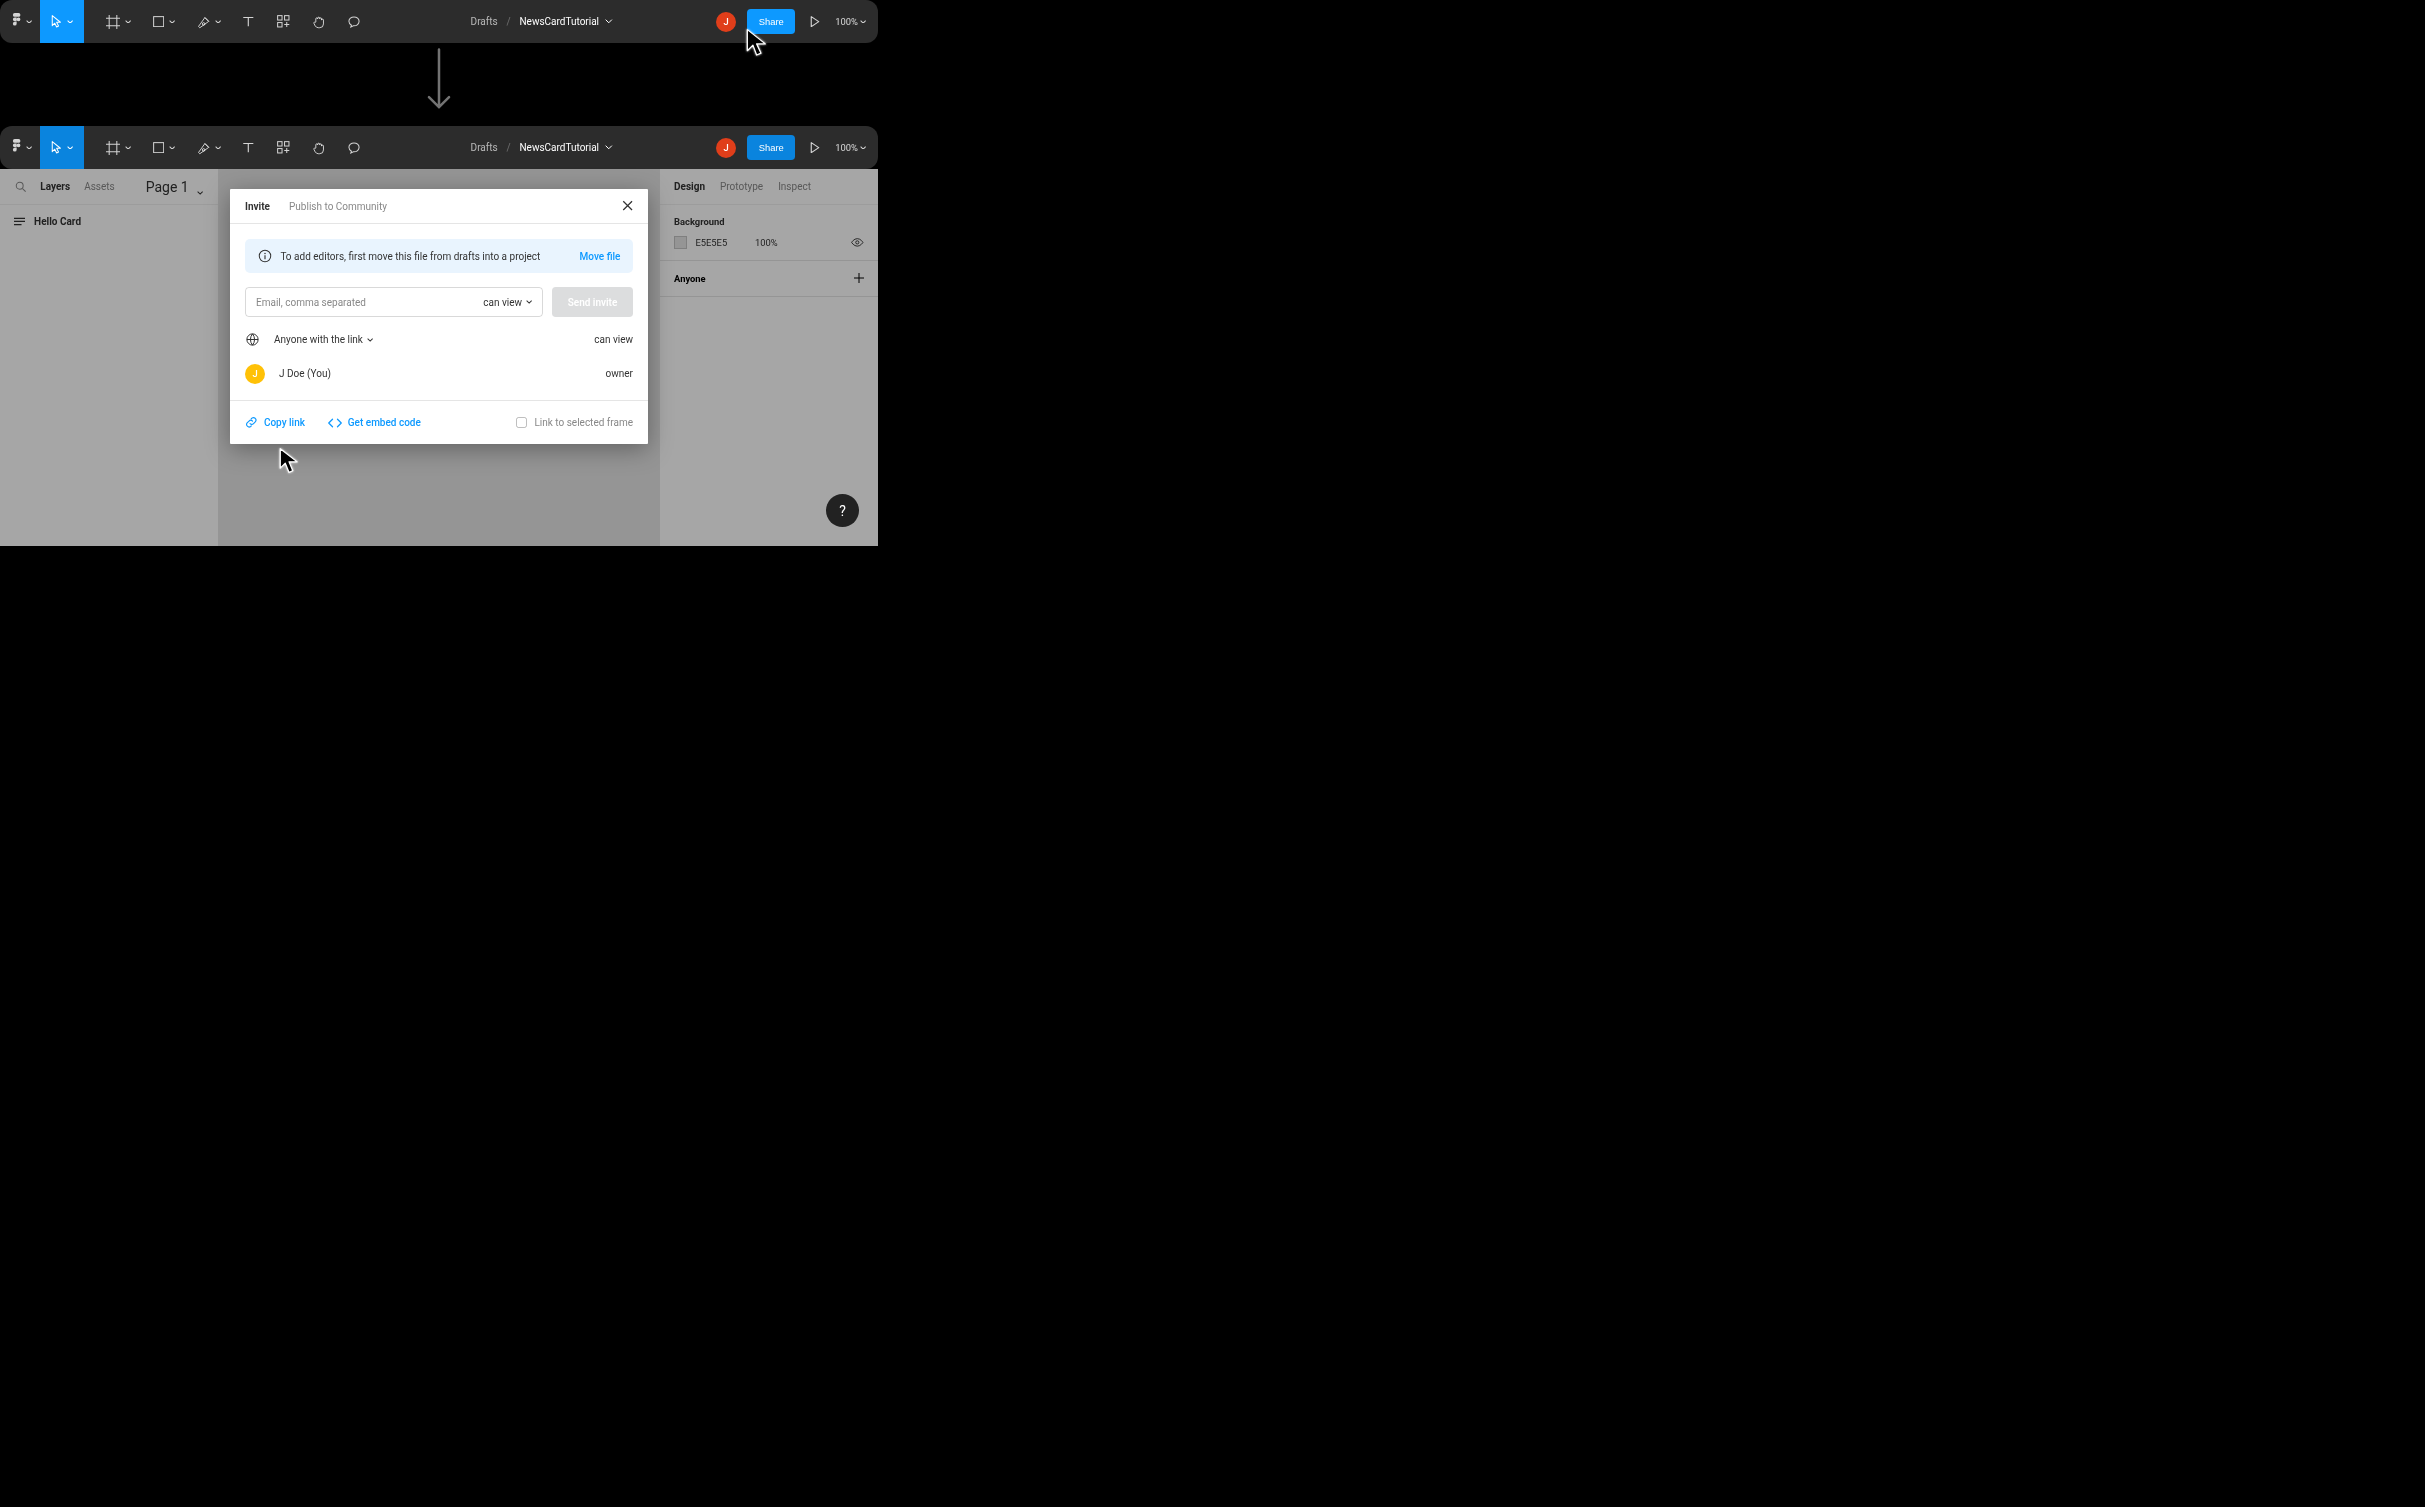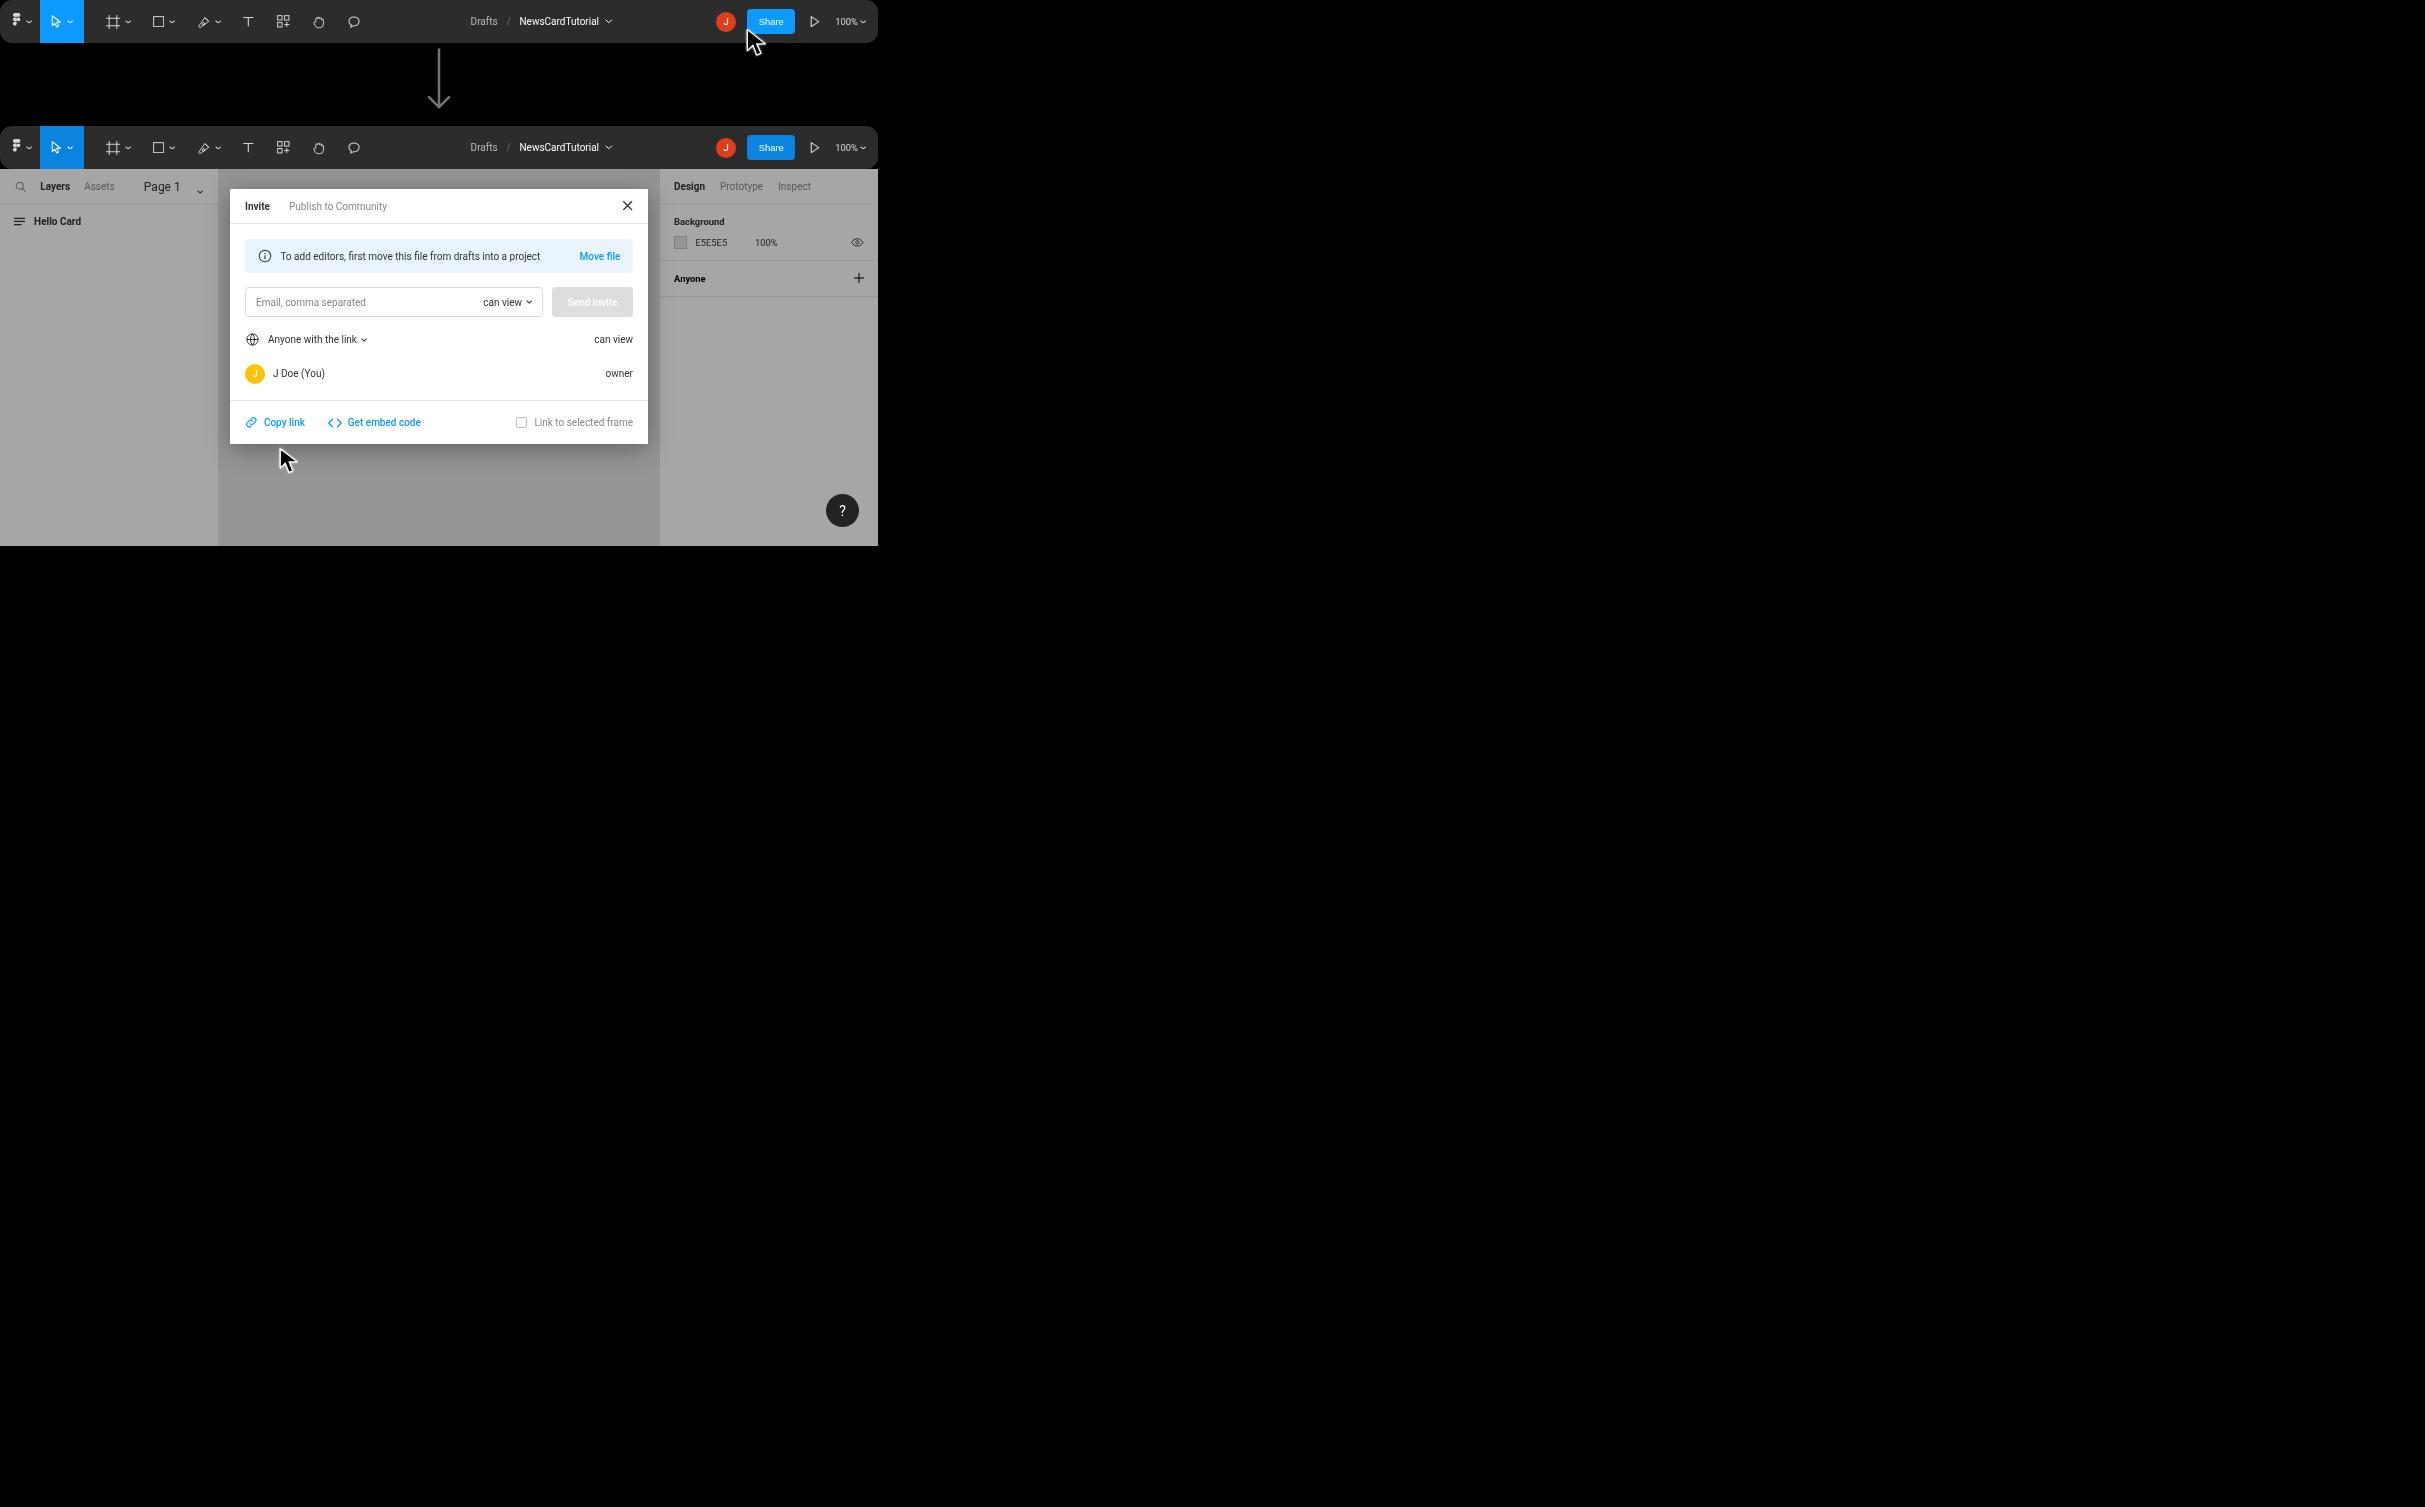--- a/index.html
+++ b/index.html
@@ -51,21 +51,21 @@
 
   
   .editor{position:absolute;left:0;top:169px;width:100%;bottom:0;}
   .scrim{position:absolute;inset:0;background:var(--scrim);z-index:5;}
 
   .sidebar-left{position:absolute;left:0;top:0;bottom:0;width:219px;background:#fff;border-right:0.6px solid var(--panel-border);}
   .sl-head{height:36px;display:flex;align-items:center;padding:0 15px;gap:14px;border-bottom:0.6px solid rgba(0,0,0,0.06);}
   .sl-search{color:#888;display:flex;}
   .sl-tab{font-size:10px;color:var(--panel-muted);}
   .sl-tab.active{font-weight:700;color:#333;}
-  .sl-page{margin-left:auto;font-size:12px;color:#333;display:flex;align-items:flex-end;gap:16px;}
+  .sl-page{margin-left:auto;font-size:14px;color:#333;display:flex;align-items:flex-end;gap:8px;}
   .sl-row{display:flex;align-items:center;height:33px;padding:0 14px;gap:8.8px;font-size:10px;font-weight:700;color:#333;}
 
   .canvas{position:absolute;left:219px;right:219px;top:0;bottom:0;background:var(--canvas);}
   .sidebar-right{position:absolute;right:0;top:0;bottom:0;width:219px;background:#fff;border-left:0.6px solid var(--panel-border);}
   .sr-tabs{height:36px;display:flex;align-items:center;padding:0 14px;gap:15px;border-bottom:0.6px solid rgba(0,0,0,0.06);}
   .sr-tab{font-size:10px;color:var(--panel-muted);}
   .sr-tab.active{font-weight:700;color:#333;}
   .sr-sec{padding:11.3px 14px;border-bottom:0.6px solid var(--panel-border);}
   .sr-title{font-weight:700;font-size:9.4px;color:#333;margin-bottom:8.8px;}
   .sr-color-row{display:flex;align-items:center;gap:8.8px;font-size:9.4px;color:#333;}
@@ -79,21 +79,21 @@
   .m-tab{font-size:10px;color:var(--panel-muted);}
   .m-tab.active{color:#333;font-weight:700;}
   .m-close{margin-left:auto;color:#333;display:flex;cursor:default;}
   .m-body{padding:15px;display:flex;flex-direction:column;gap:14px;}
   .info-box{background:var(--info-bg);border-radius:5px;padding:10px 12.6px;display:flex;align-items:center;gap:8.8px;font-size:10px;}
   .info-move{margin-left:auto;color:var(--link);font-weight:500;}
   .invite-row{display:flex;gap:8.8px;}
   .invite-field{flex:1;height:30px;border:0.6px solid rgba(0,0,0,0.15);border-radius:3.8px;display:flex;align-items:center;padding:0 10px;color:#888;font-size:10px;justify-content:space-between;}
   .perm{color:#333;display:flex;align-items:center;gap:3.8px;}
   .send-btn{width:81px;height:30px;border-radius:3.8px;background:#DCDDDE;color:#fff;font-size:10px;font-weight:600;display:flex;align-items:center;justify-content:center;}
-  .acc-row{display:flex;align-items:center;gap:8px;font-size:10px;padding:1.3px 0;}
+  .acc-row{display:flex;align-items:center;gap:14px;font-size:10px;padding:1.3px 0;}
   .acc-right{margin-left:auto;color:#333;}
   .av2{width:20px;height:20px;border-radius:50%;background:var(--avatar-yellow);color:#fff;display:flex;align-items:center;justify-content:center;font-size:9.4px;font-weight:500;}
   .m-foot{height:44px;border-top:0.6px solid var(--panel-border);display:flex;align-items:center;padding:0 15px;gap:22.6px;font-size:10px;}
   .foot-link{color:var(--link);display:flex;align-items:center;gap:6.3px;font-weight:500;}
   .foot-right{margin-left:auto;color:var(--panel-muted);display:flex;align-items:center;gap:7.5px;}
   .chk{width:11.3px;height:11.3px;border:1.3px solid rgba(0,0,0,0.25);border-radius:2.5px;}
 
   
   .cur{position:absolute;z-index:50;pointer-events:none;filter:drop-shadow(0 0 1.3px rgba(255,255,255,0.9));}
   .cur svg{display:block;}

